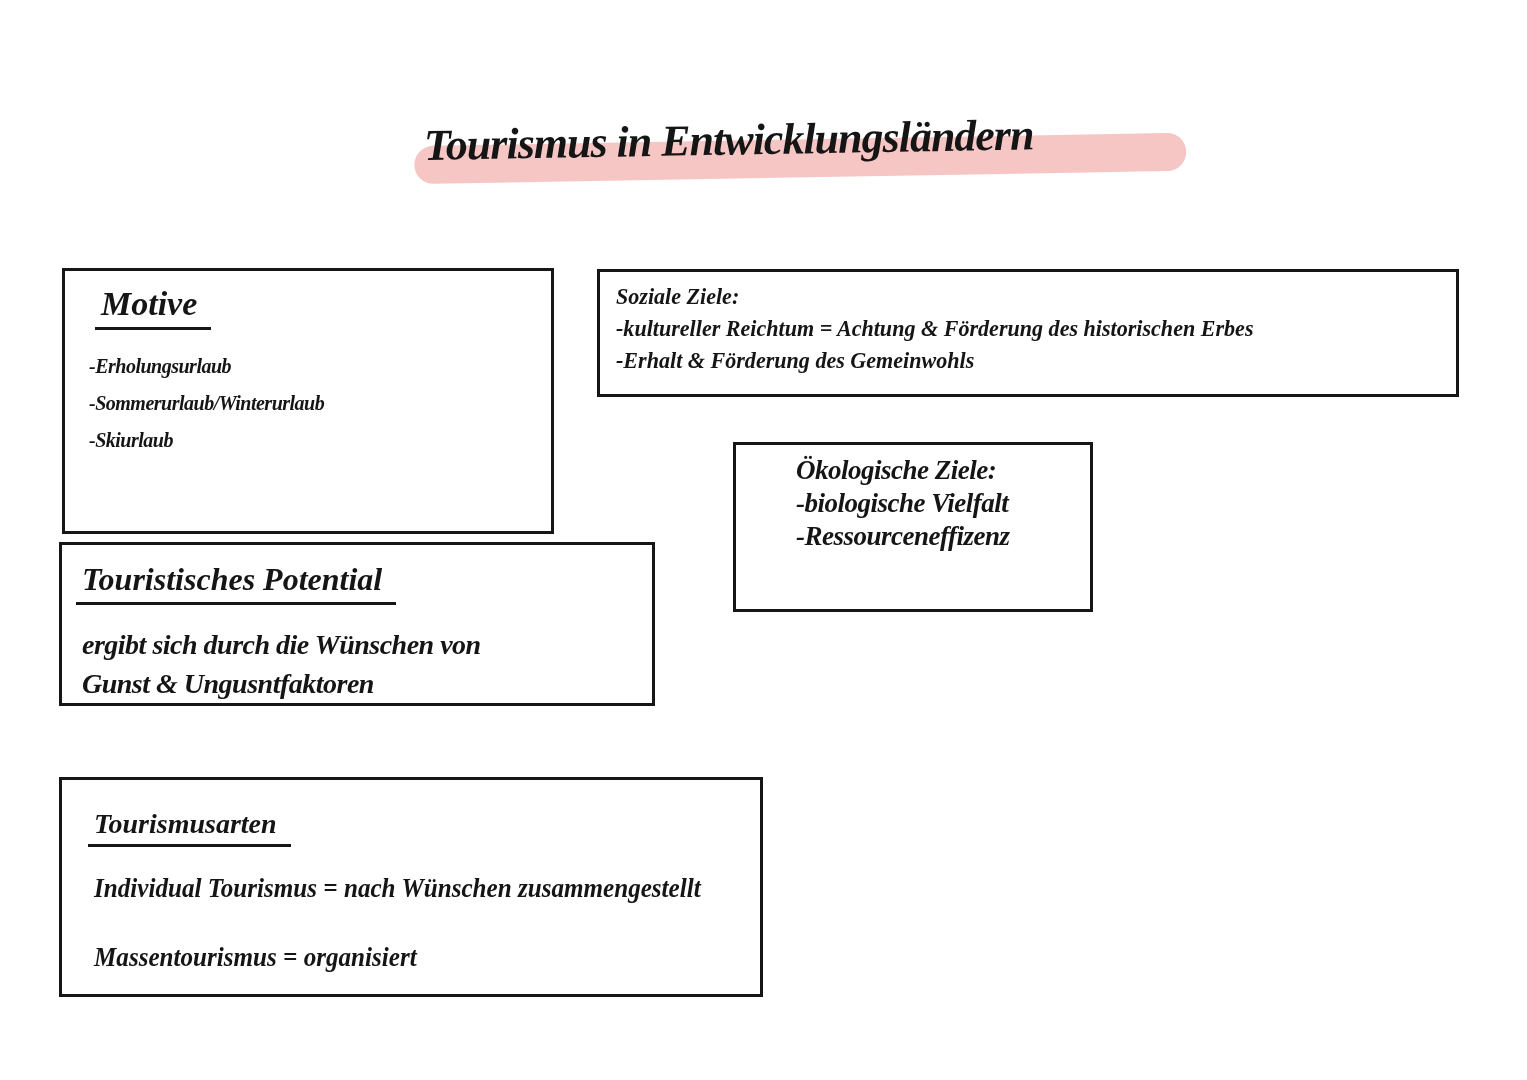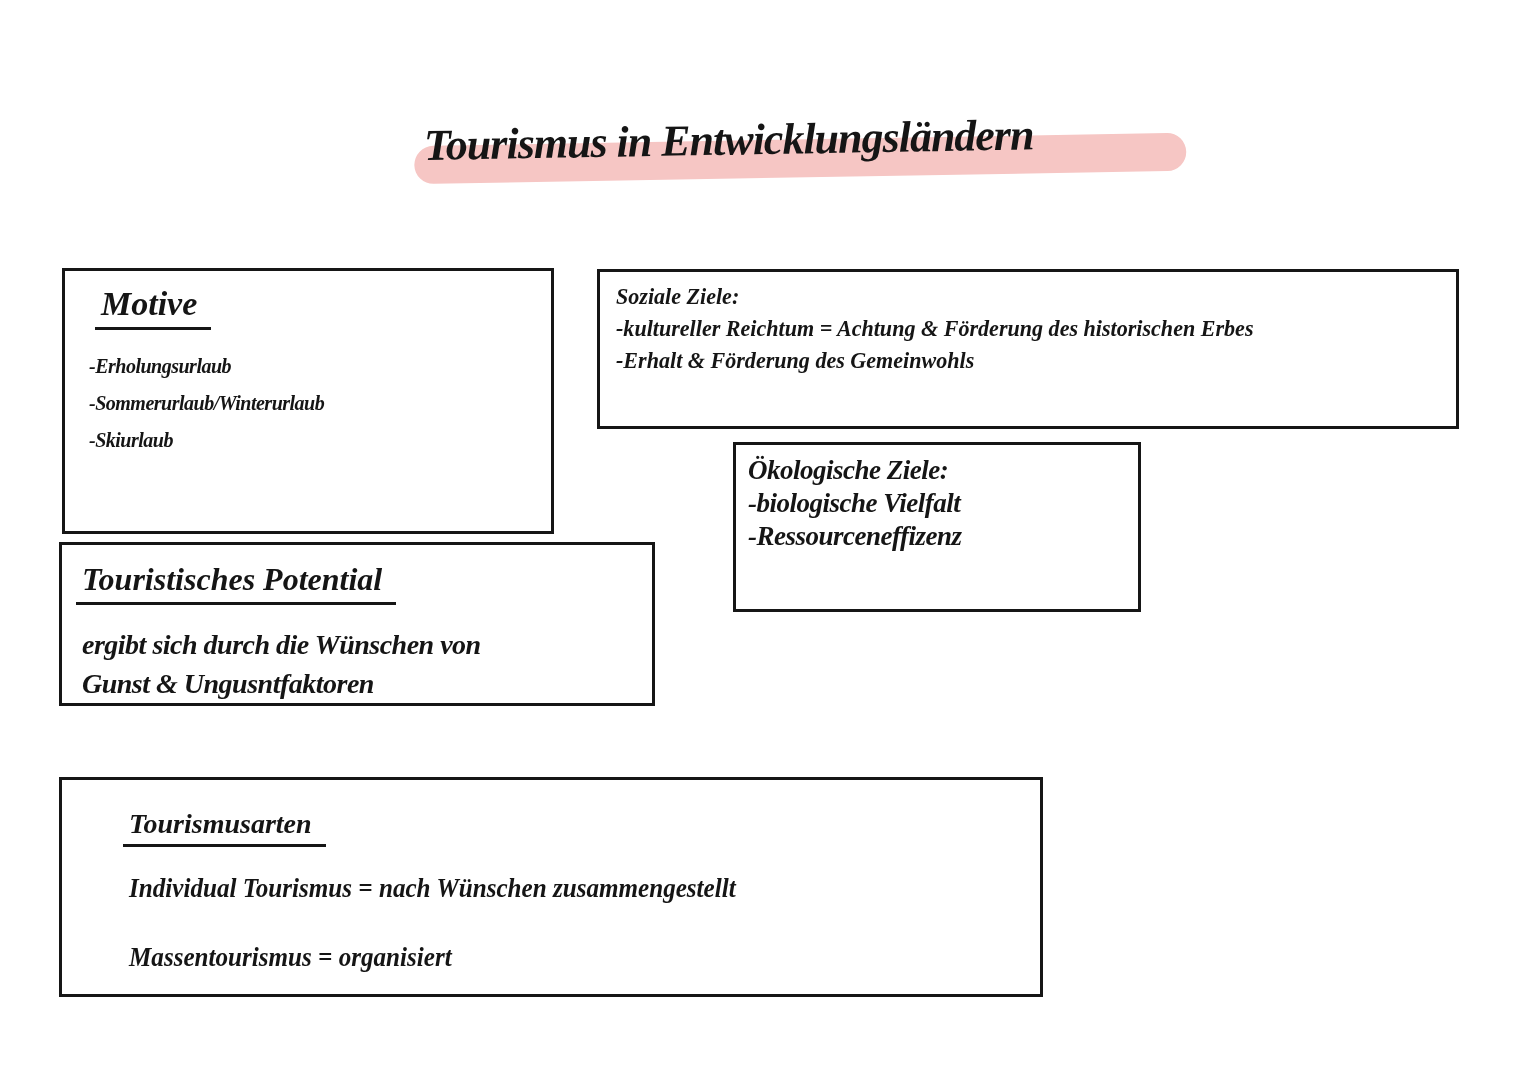--- a/index.html
+++ b/index.html
@@ -66,34 +66,34 @@
     transform-origin: left top;
     white-space: nowrap;
   }
 
   
   .box-motive { left: 62px; top: 268px; width: 492px; height: 266px; }
   .box-motive .heading { margin: 14px 0 0 36px; font-size: 34px; }
   .box-motive .items { margin: 18px 0 0 24px; font-size: 20px; line-height: 37px; letter-spacing: -0.5px; }
 
   
-  .box-soziale { left: 597px; top: 269px; width: 862px; height: 160px; }
+  .box-soziale { left: 597px; top: 269px; width: 862px; height: 128px; }
   .box-soziale .inner { margin: 8px 0 0 16px; font-size: 24px; line-height: 32px; }
 
   
-  .box-oeko { left: 733px; top: 442px; width: 408px; height: 170px; }
+  .box-oeko { left: 733px; top: 442px; width: 360px; height: 170px; padding-left: 48px; }
   .box-oeko .inner { margin: 9px 0 0 12px; font-size: 27px; line-height: 33px; letter-spacing: -0.5px; }
 
   
   .box-potential { left: 59px; top: 542px; width: 596px; height: 164px; }
   .box-potential .heading { margin: 16px 0 0 20px; font-size: 32px; }
   .box-potential .body { margin: 20px 0 0 20px; font-size: 28px; line-height: 39px; letter-spacing: -0.5px; }
 
   
-  .box-arten { left: 59px; top: 777px; width: 984px; height: 220px; padding-left: 35px; }
+  .box-arten { left: 59px; top: 777px; width: 704px; height: 220px; }
   .box-arten .heading { margin: 28px 0 0 32px; font-size: 28px; }
   .box-arten .line1 { margin: 26px 0 0 32px; font-size: 27px; }
   .box-arten .line2 { margin: 38px 0 0 32px; font-size: 27px; }
   .box-arten .condensed { transform: scaleX(0.93); }
 </style>
 </head>
 <body>
 
 <div class="page">
 

